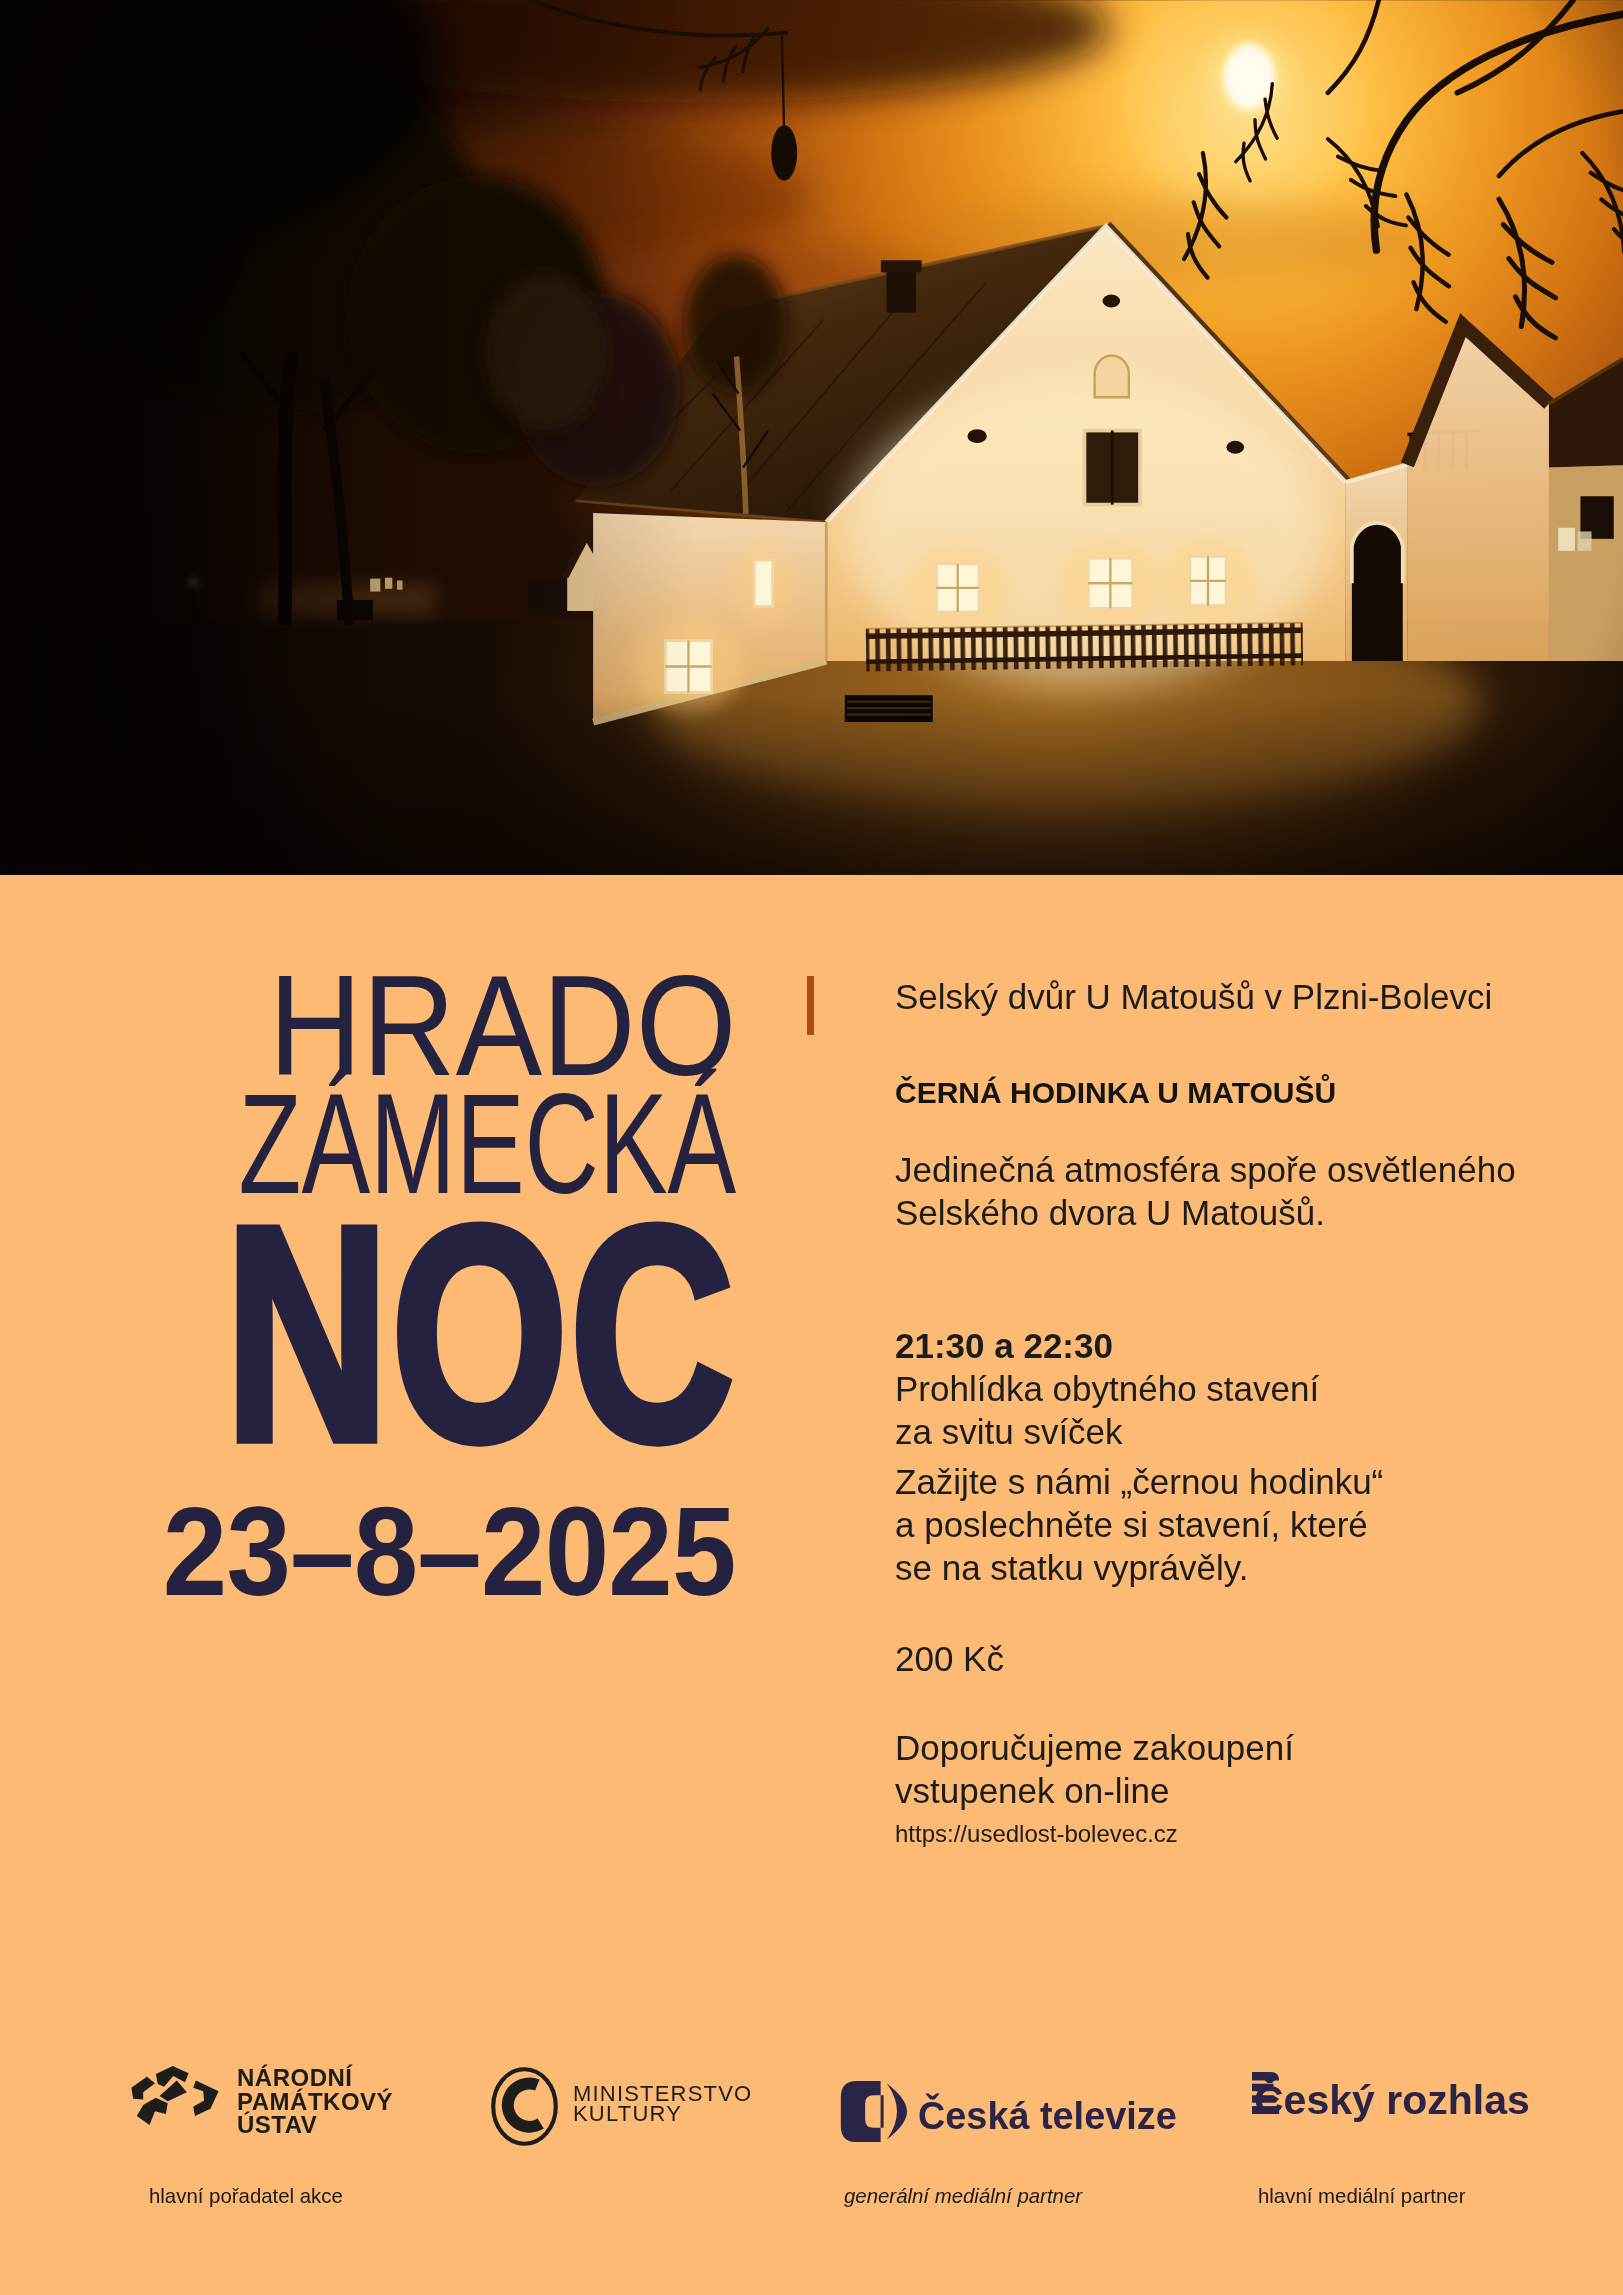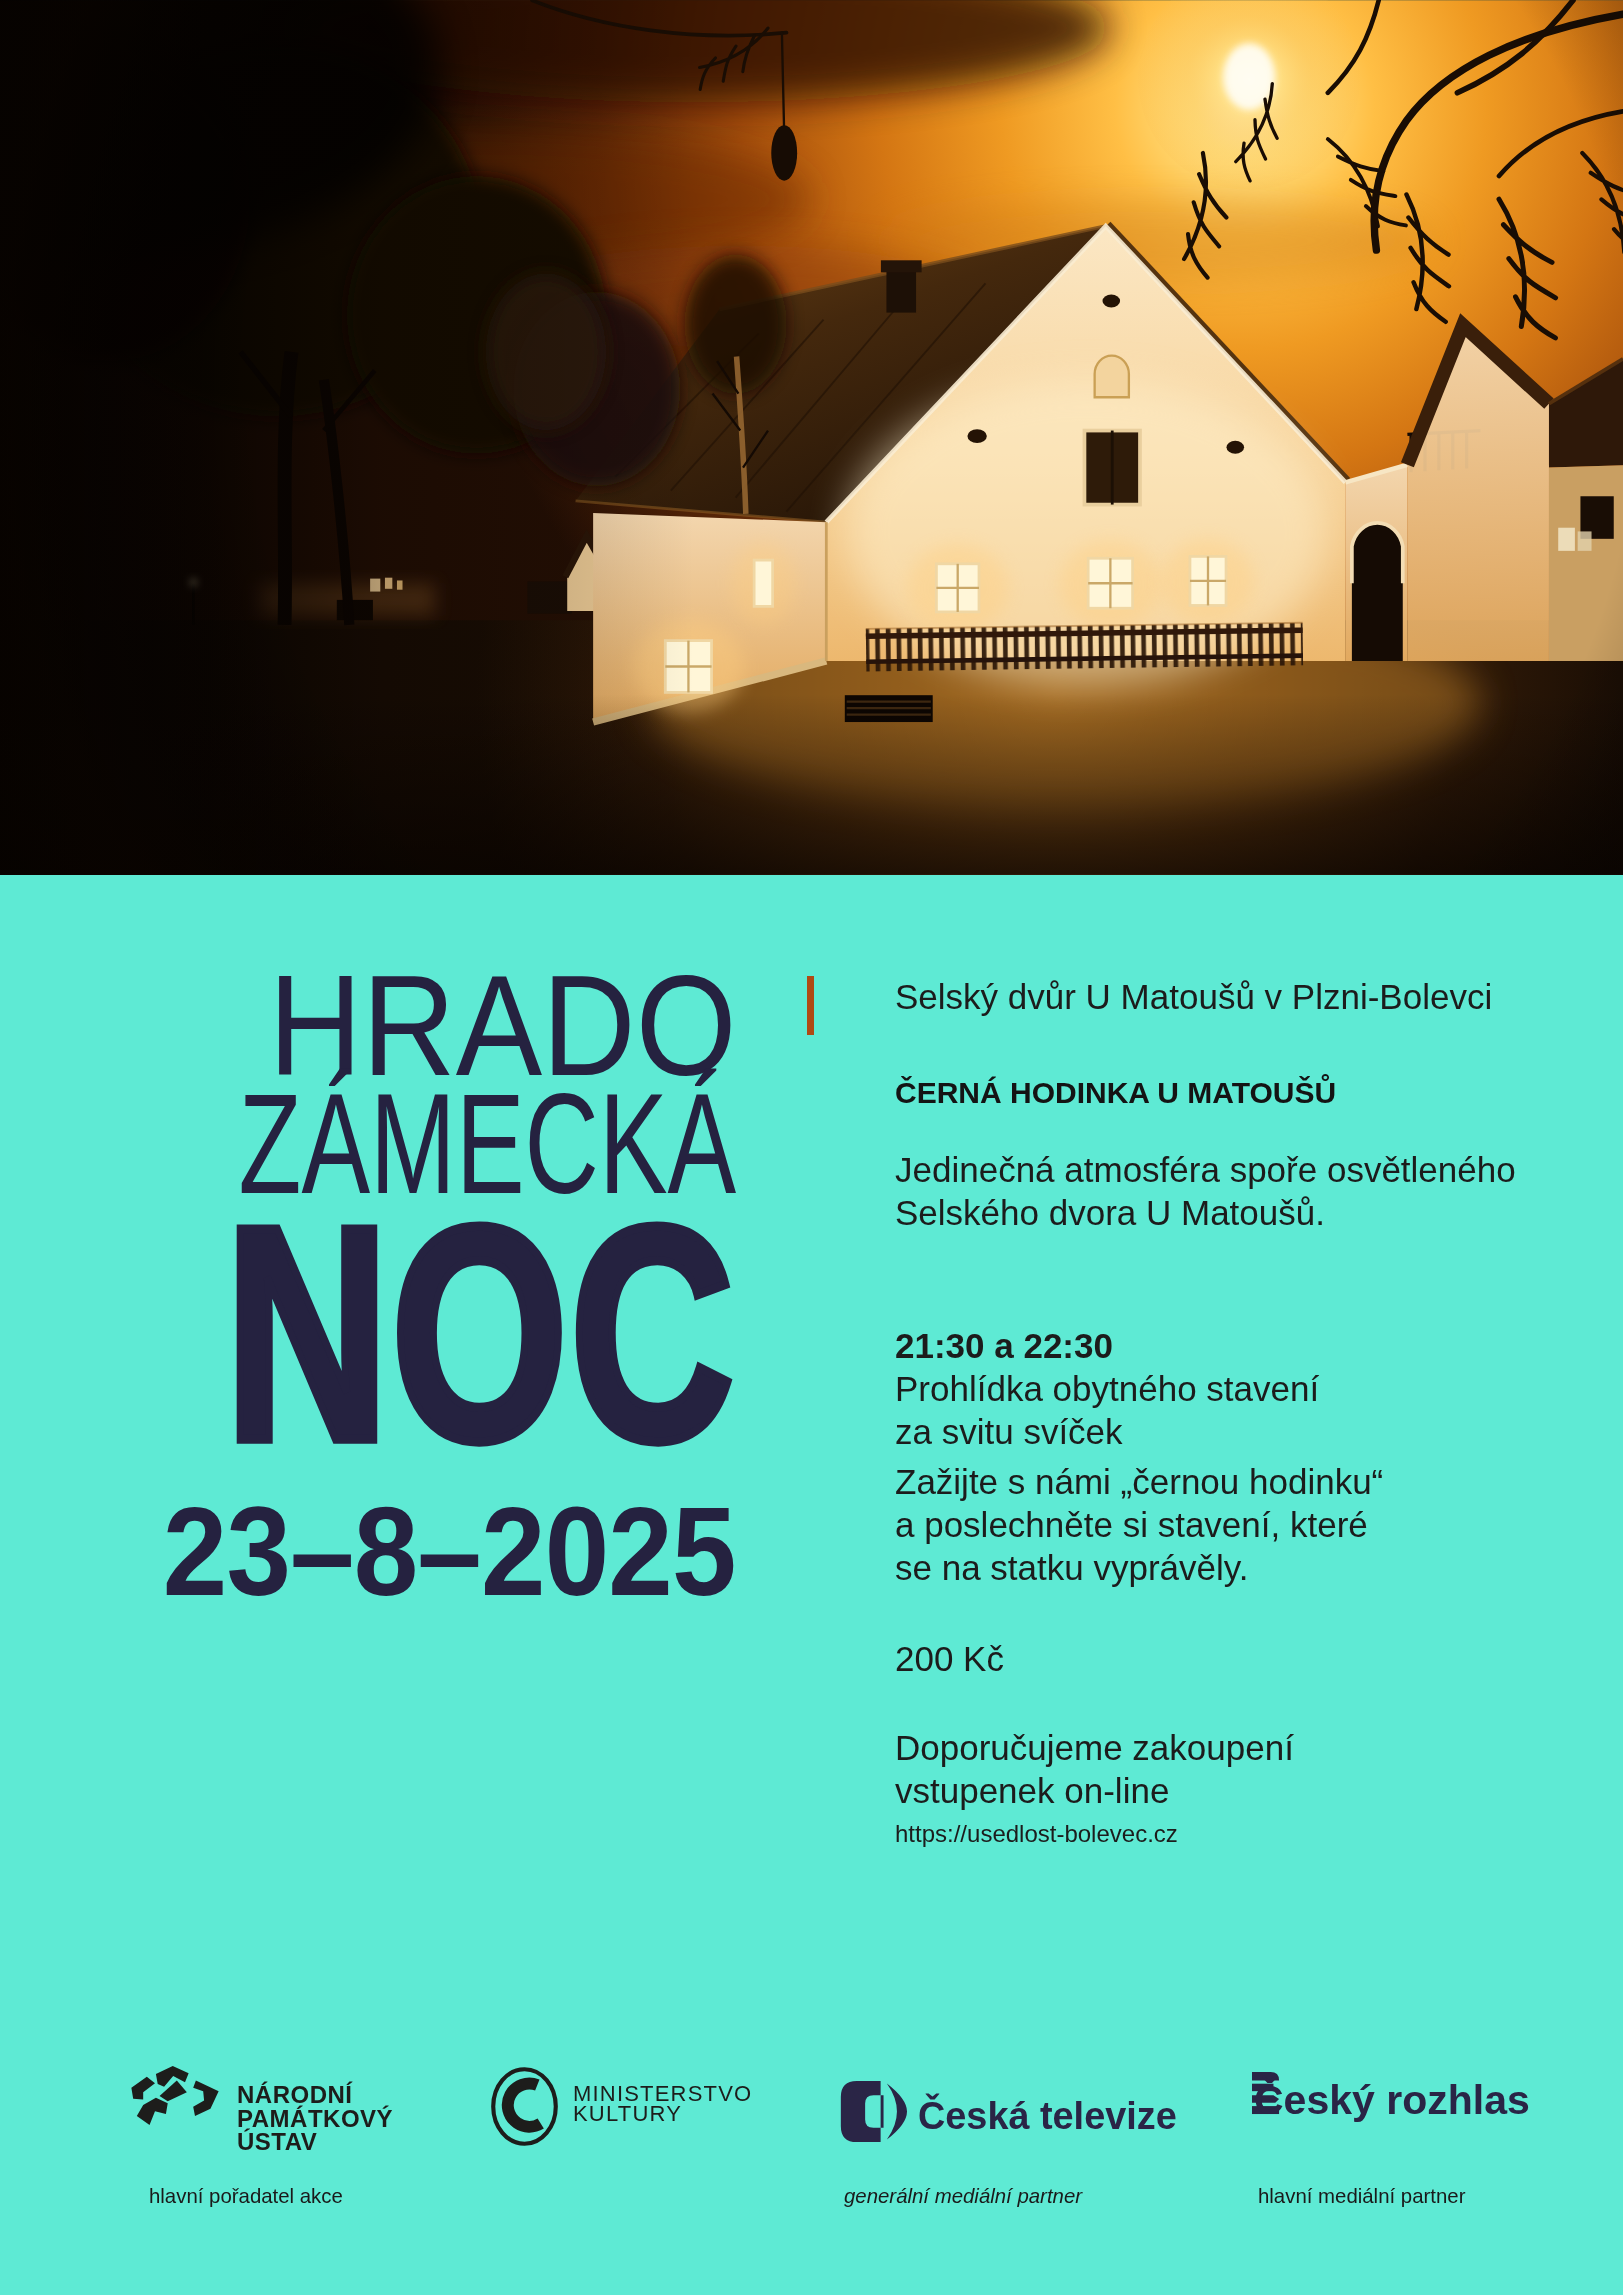--- a/index.html
+++ b/index.html
@@ -1,16 +1,16 @@
 <!DOCTYPE html>
 <html style="font-size:7.4px"><head>
 <meta charset="utf-8">
 <style>
   html,body{margin:0;padding:0;background:#ffffff;}
-  .page{position:relative;width:1623px;height:2295px;background:#5eead4;overflow:hidden;
+  .page{position:relative;width:1623px;height:2295px;background:#fdba74;overflow:hidden;
         font-family:"Liberation Sans",sans-serif;}
   
   .photo{position:absolute;left:0;top:0;width:1623px;height:875px;display:block;}
   
   .tline{position:absolute;right:887px;line-height:1;white-space:nowrap;color:#252240;
          transform-origin:100% 50%;}
   .t1{top:954px;font-size:143px;font-weight:400;transform:scaleX(.906);}
   .t2{top:1072px;font-size:143px;font-weight:400;transform:scaleX(.72);}
   .t3{top:1181px;font-size:305px;font-weight:700;transform:scaleX(.745);
       -webkit-text-stroke:9.3px #252240;letter-spacing:2.8px;}
@@ -23,21 +23,21 @@
   .heading{top:1071px;font-size:30px;font-weight:700;color:#141414;line-height:43px;}
   .p-intro{top:1148px;}
   .p-times{top:1284px;}
   .p-story{top:1460px;}
   .p-price{top:1637px;}
   .p-tickets{top:1726px;}
   .url{font-weight:400;font-size:24px;}
   
   .pm{position:absolute;}
   .npu-text{left:237px;top:2066px;font-size:24px;line-height:23.6px;font-weight:700;
-            color:#1d1d1b;letter-spacing:0.5px;margin-top:17px;}
+            color:#1d1d1b;letter-spacing:0.5px;}
   .mk-text{left:573px;top:2084px;font-size:22px;line-height:20.4px;font-weight:400;
            color:#1d1d1b;letter-spacing:1.2px;}
   .ct-text{left:918px;top:2094px;font-size:39px;font-weight:700;color:#2a2546;
            transform-origin:0 50%;transform:scaleX(.97);white-space:nowrap;}
   .cro-text{left:1254px;top:2077px;font-size:41px;font-weight:700;color:#2a2546;white-space:nowrap;}
   .role{position:absolute;top:2185px;font-size:20.4px;color:#1a1a1a;}
   .role1{left:149px;} .role2{left:844px;font-style:italic;} .role3{left:1258px;}
 </style>
 </head>
 <body>

